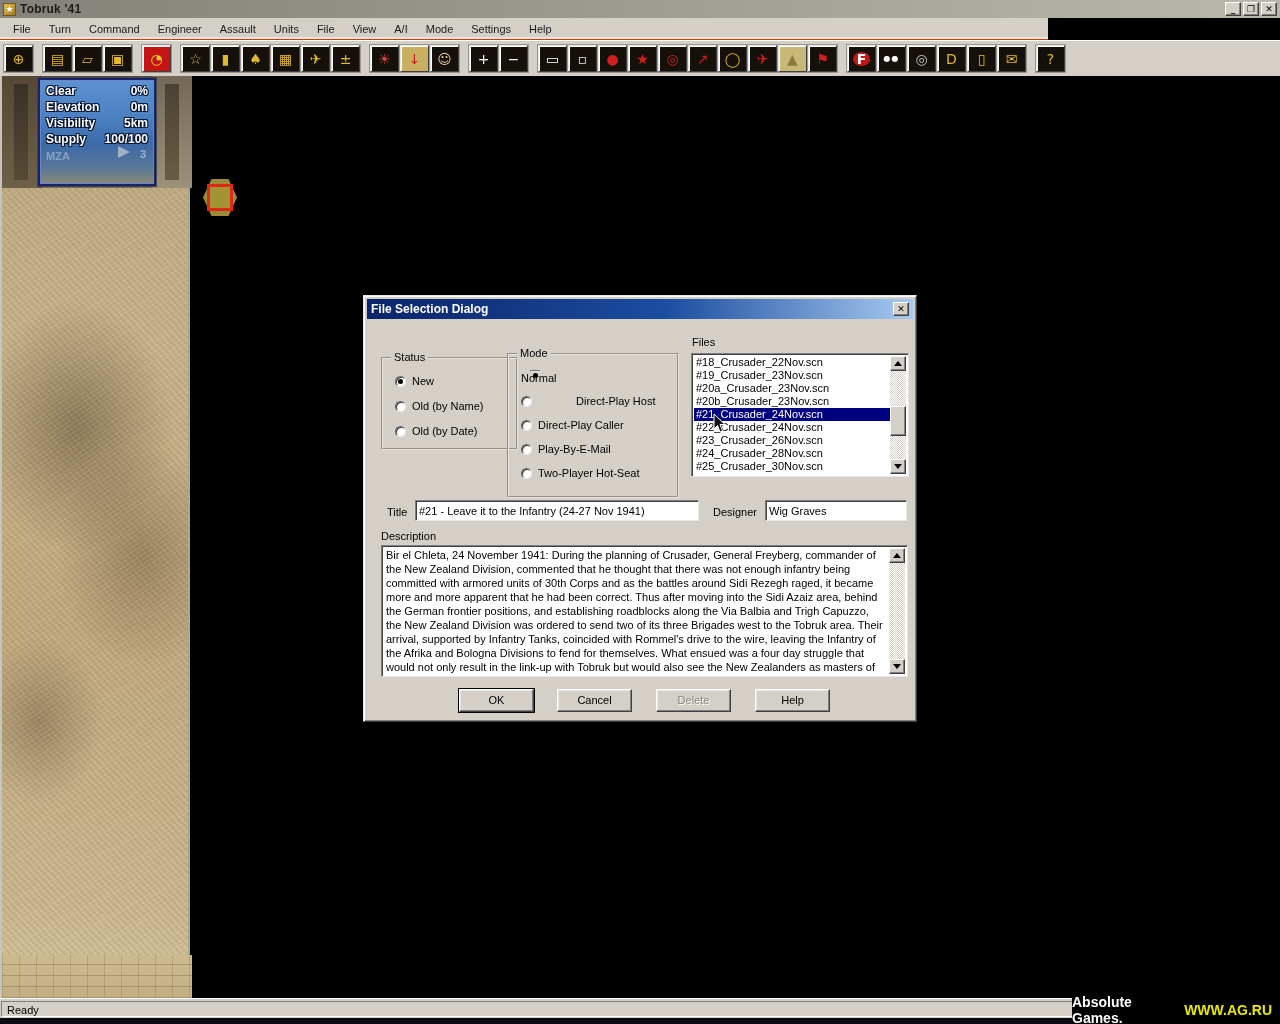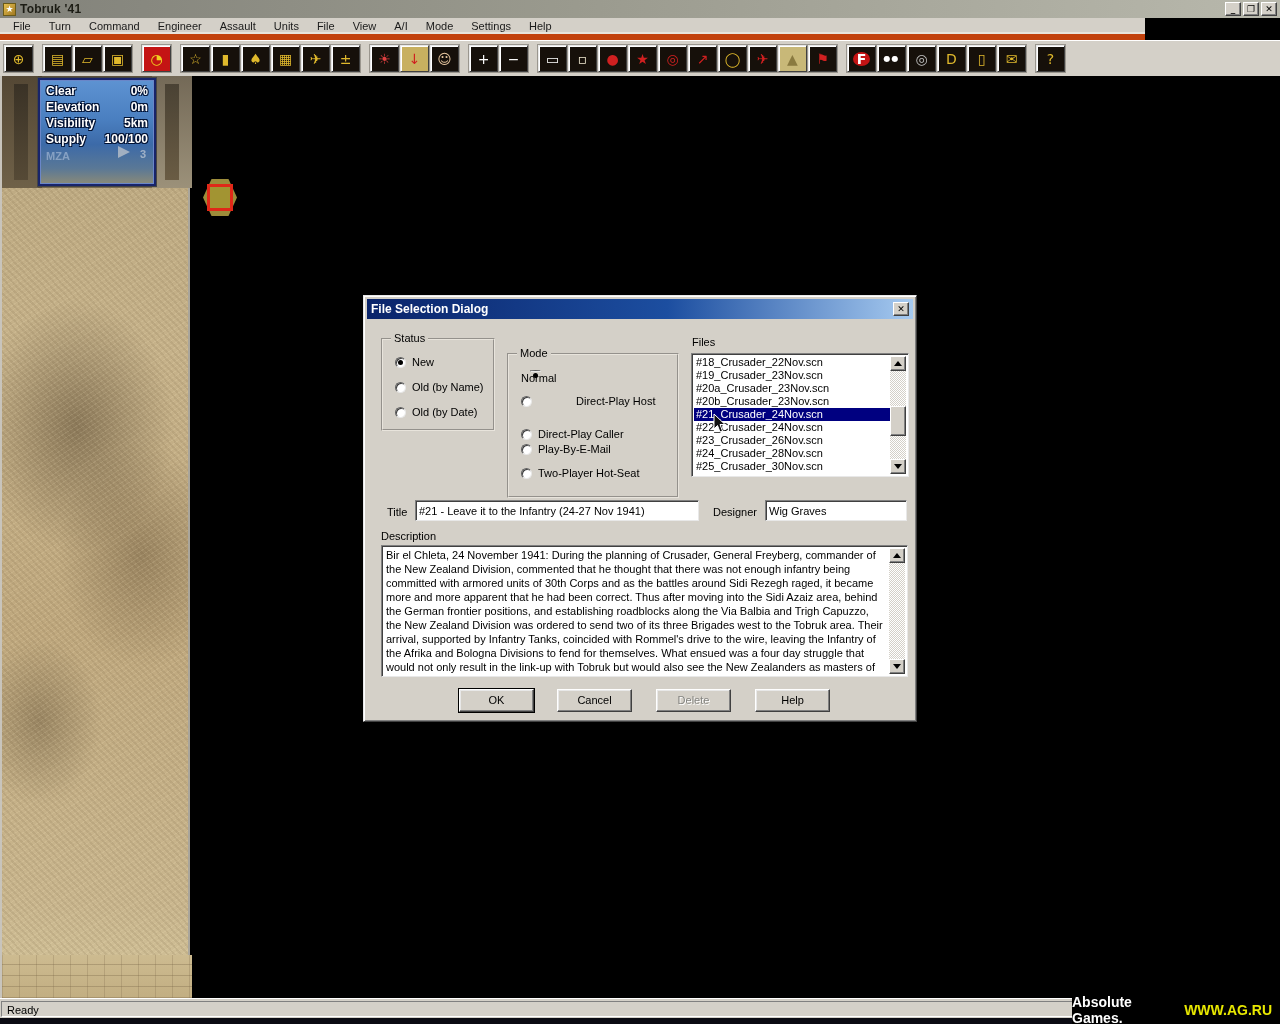--- a/index.html
+++ b/index.html
@@ -11,22 +11,22 @@
     background:linear-gradient(90deg,#82827a 0%,#9a9a8e 45%,#b8b8ac 100%);
     display:flex; align-items:center; padding:0 3px; }
   .app-icon { width:13px; height:13px; background:linear-gradient(135deg,#e8c050,#a07820);
     border:1px solid #6a5a18; color:#fff; font-size:9px; line-height:11px; text-align:center; margin-right:4px; }
   .title-text { font-weight:bold; color:#1c1c14; font-size:12px; letter-spacing:0.2px; flex:1; }
   .winbtns { display:flex; gap:2px; }
   .winbtn { width:16px; height:14px; background:#d4d0c8; border:1px solid;
     border-color:#fff #404040 #404040 #fff; box-shadow:inset -1px -1px 0 #808080;
     font-size:9px; line-height:12px; text-align:center; color:#000; font-weight:bold; font-family:"DejaVu Sans",sans-serif;}
 
-  .menubar { position:absolute; left:0; top:18px; width:1145px; height:22px; background:#d4d0c8;
-    display:flex; align-items:center; padding-left:4px; border-bottom:6px solid #c2410c; box-shadow:inset 0 -2px 0 #e8e4dc;}
+  .menubar { position:absolute; left:0; top:18px; width:1048px; height:22px; background:#d4d0c8;
+    display:flex; align-items:center; padding-left:4px; border-bottom:1px solid #c2410c; box-shadow:inset 0 -2px 0 #e8e4dc;}
   .menu-item { padding:3px 9px; color:#1a1a1a; }
 
   .toolbar { position:absolute; left:0; top:40px; width:1280px; height:36px; background:#d4d0c8;
     border-top:1px solid #fff; display:flex; align-items:center; padding-left:4px; }
   .tb-group { display:flex; margin-right:9px; }
   .tb-btn { width:29px; height:27px; margin-right:1px; background:#16100a;
     border:1px solid; border-color:#e8e8e8 #404040 #404040 #e8e8e8;
     box-shadow:inset 1px 1px 0 #fff, 0 0 0 1px #9a968e;
     display:flex; align-items:center; justify-content:center; }
   .tb-glyph { font-family:"DejaVu Sans",sans-serif; font-size:14px; line-height:1; }
@@ -328,21 +328,21 @@
   </div>
 </div>
 
 <div class="dialog">
   <div class="dlg-titlebar">
     <div class="dlg-title">File Selection Dialog</div>
     <div class="dlg-close">✕</div>
   </div>
   <div class="dlg-body">
 
-    <div class="groupbox" style="left:14px;top:19px;width:114px;height:93px">
+    <div class="groupbox" style="left:14px;top:38px;width:137px;height:93px">
       <div class="groupbox-label">Status</div>
       <div id="status-radios">
           <div class="radio-row" style="top: 15px;">
             <span class="radio checked"></span>
             <span class="radio-label">New</span>
           </div>
           <div class="radio-row" style="top: 40px;">
             <span class="radio"></span>
             <span class="radio-label">Old (by Name)</span>
           </div>
@@ -357,21 +357,21 @@
       <div class="groupbox-label">Mode</div>
       <div id="mode-radios">
           <div class="radio-row" style="top: 15px; flex-direction: column;">
             <span class="radio checked"></span>
             <span class="radio-label">Normal</span>
           </div>
           <div class="radio-row" style="top: 39px; gap: 38px;">
             <span class="radio"></span>
             <span class="radio-label">Direct-Play Host</span>
           </div>
-          <div class="radio-row" style="top: 63px; margin-top: 9px;">
+          <div class="radio-row" style="top: 63px;">
             <span class="radio"></span>
             <span class="radio-label">Direct-Play Caller</span>
           </div>
           <div class="radio-row" style="top: 87px;">
             <span class="radio"></span>
             <span class="radio-label">Play-By-E-Mail</span>
           </div>
           <div class="radio-row" style="top: 111px;">
             <span class="radio"></span>
             <span class="radio-label">Two-Player Hot-Seat</span>

